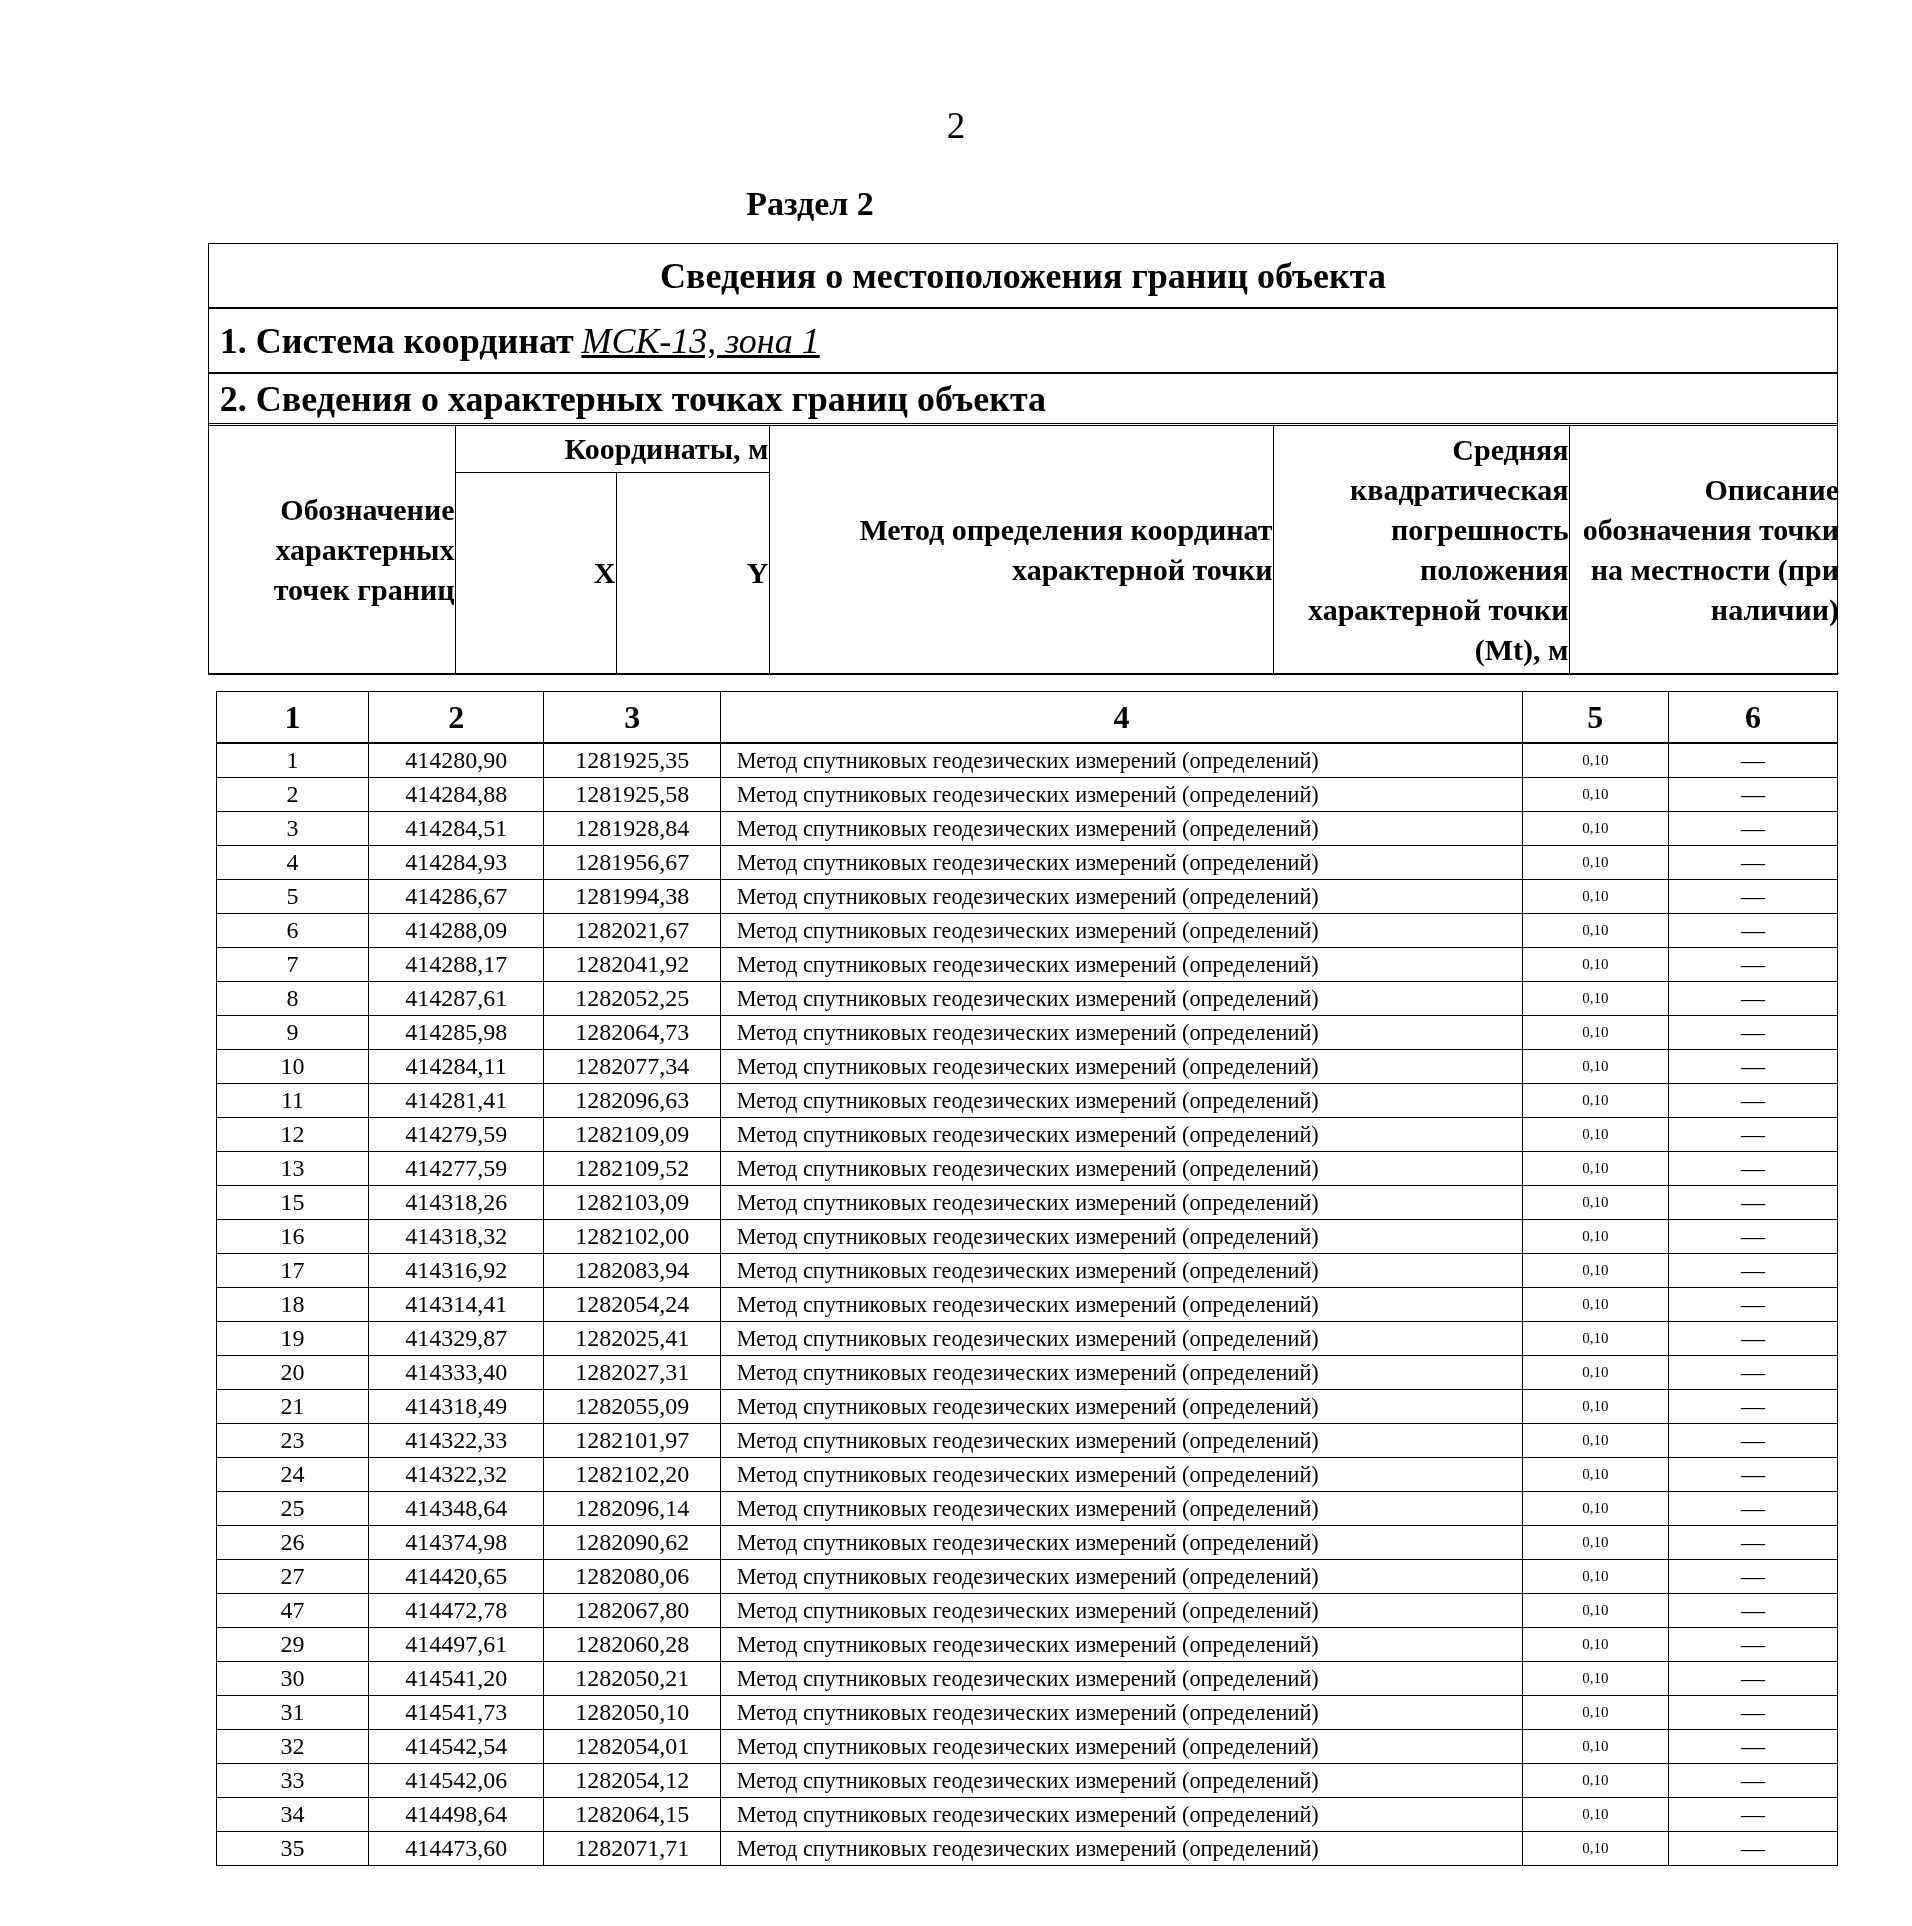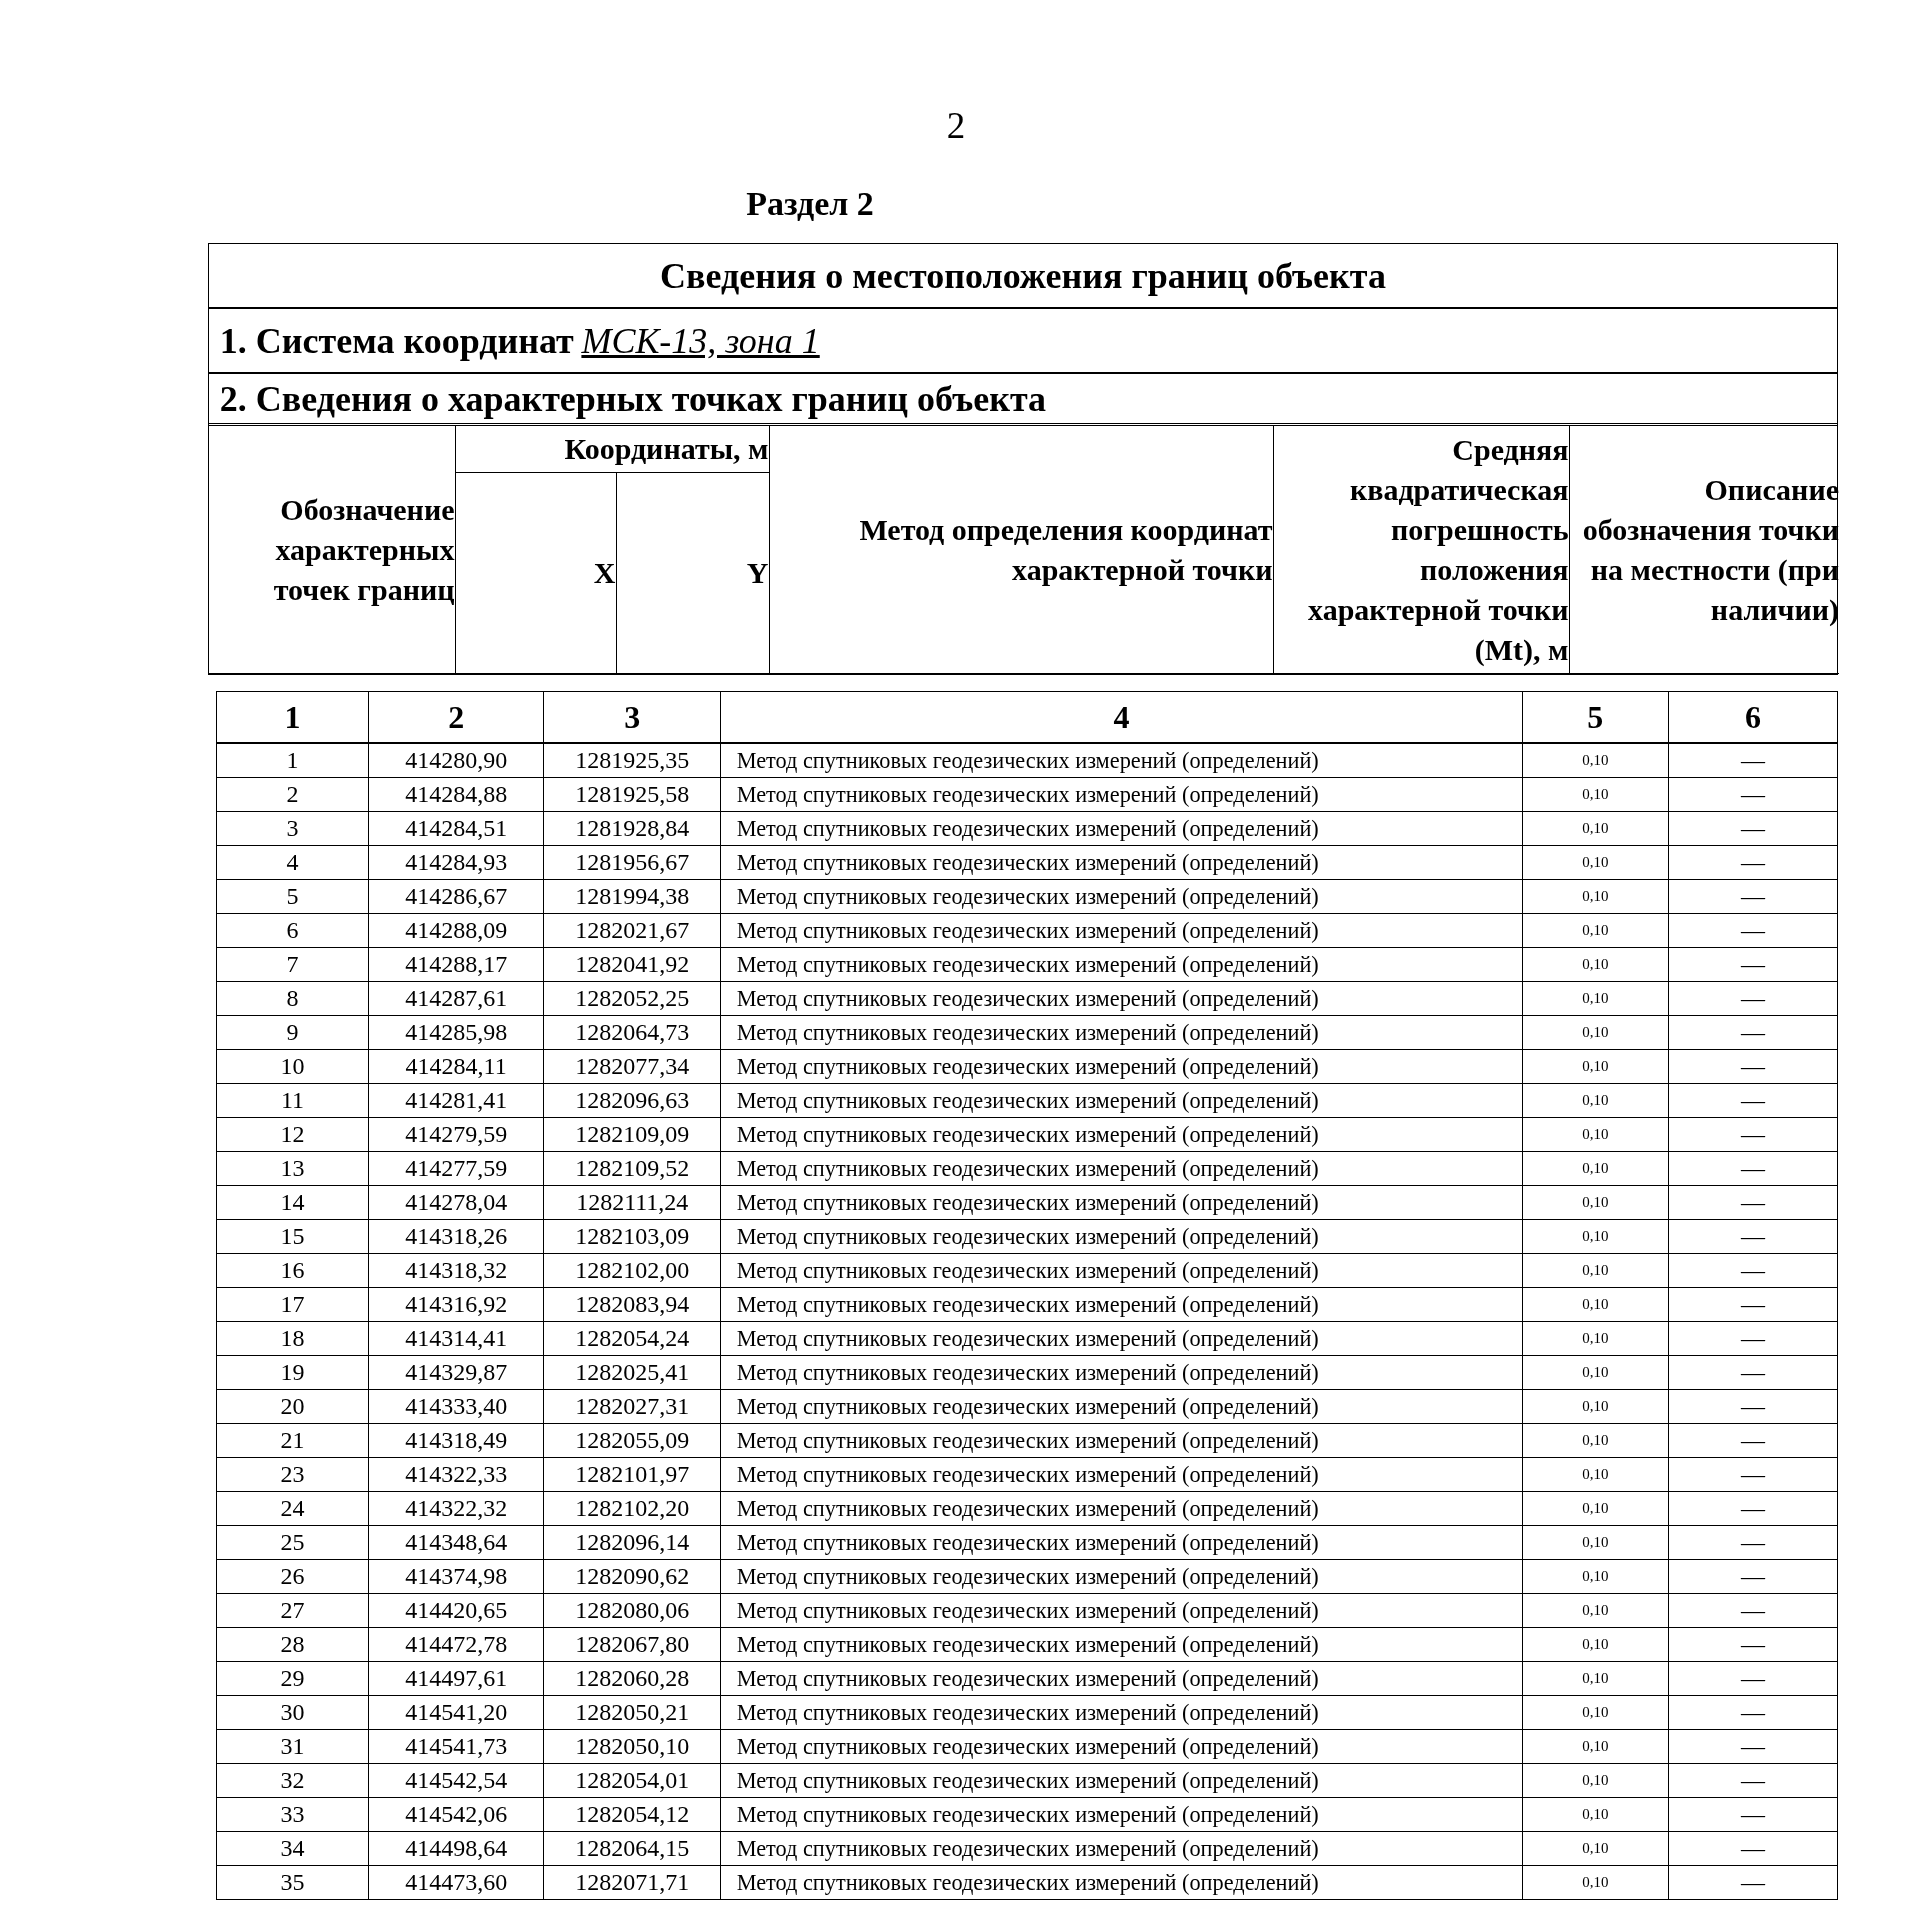--- a/index.html
+++ b/index.html
@@ -177,28 +177,20 @@
       </tr>
       <tr>
         <td>13</td>
         <td>414277,59</td>
         <td>1282109,52</td>
         <td class="method">Метод спутниковых геодезических измерений (определений)</td>
         <td class="err">0,10</td>
         <td>—</td>
       </tr>
       <tr>
-        <td>14</td>
-        <td>414278,04</td>
-        <td>1282111,24</td>
-        <td class="method">Метод спутниковых геодезических измерений (определений)</td>
-        <td class="err">0,10</td>
-        <td>—</td>
-      </tr>
-      <tr>
         <td>15</td>
         <td>414318,26</td>
         <td>1282103,09</td>
         <td class="method">Метод спутниковых геодезических измерений (определений)</td>
         <td class="err">0,10</td>
         <td>—</td>
       </tr>
       <tr>
         <td>16</td>
         <td>414318,32</td>
@@ -281,21 +273,21 @@
       </tr>
       <tr>
         <td>27</td>
         <td>414420,65</td>
         <td>1282080,06</td>
         <td class="method">Метод спутниковых геодезических измерений (определений)</td>
         <td class="err">0,10</td>
         <td>—</td>
       </tr>
       <tr>
-        <td>28</td>
+        <td>47</td>
         <td>414472,78</td>
         <td>1282067,80</td>
         <td class="method">Метод спутниковых геодезических измерений (определений)</td>
         <td class="err">0,10</td>
         <td>—</td>
       </tr>
       <tr>
         <td>29</td>
         <td>414497,61</td>
         <td>1282060,28</td>

